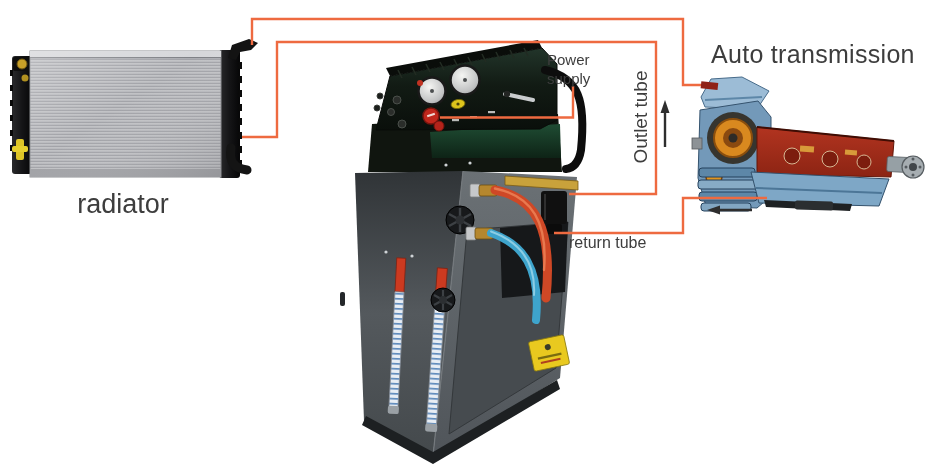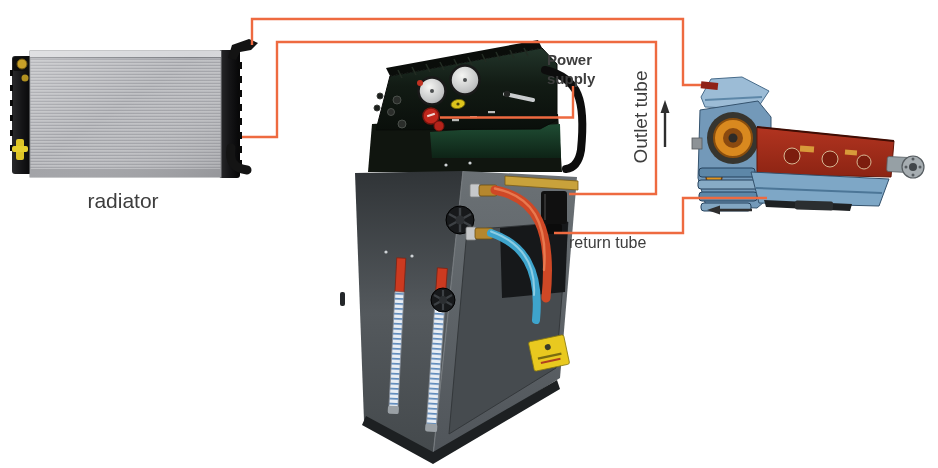--- a/index.html
+++ b/index.html
@@ -6,23 +6,23 @@
   .canvas{
     position:relative;width:938px;height:468px;margin:0 auto;
     background:var(--background,#ffffff);overflow:hidden;
     font-family:"Liberation Sans","DejaVu Sans",sans-serif;
   }
   .art{position:absolute;left:0;top:0;}
   .connector{fill:none;stroke:var(--connector-line,#ee6a40);stroke-width:2.4;stroke-linejoin:miter;}
   .flow-shaft{stroke:var(--arrow-color,#2e2e2e);stroke-width:2.4;}
   .flow-head{fill:var(--arrow-color,#2e2e2e);}
   .lbl{position:absolute;color:var(--label-text,#3d3d3d);white-space:nowrap;}
-  .lbl-radiator{left:76px;top:189px;width:94px;text-align:center;font-size:21px;}
+  .lbl-radiator{left:76px;top:189px;width:94px;text-align:center;font-size:27px;}
   .lbl-trans{left:711px;top:40px;font-size:25px;letter-spacing:.3px;}
-  .lbl-power{left:547px;top:50px;width:66px;font-size:15px;font-weight:bold;line-height:1.28;white-space:normal;}
+  .lbl-power{left:547px;top:50px;width:66px;font-size:15px;font-weight:normal;line-height:1.28;white-space:normal;}
   .lbl-outlet{left:581px;top:106px;width:120px;height:22px;text-align:center;font-size:19px;
               transform:rotate(-90deg);transform-origin:center;}
   .lbl-return{left:569px;top:234px;font-size:16px;}
 </style>
 </head>
 <body>
 
 <div class="canvas">
 
   <svg class="art" width="938" height="468" viewBox="0 0 938 468">
@@ -274,16 +274,17 @@
         <polygon class="flow-head" points="660.5,113 669.5,113 665,100"></polygon>
       </g>
       <g>
         <line class="flow-shaft" x1="752" y1="210" x2="718" y2="210"></line>
         <polygon class="flow-head" points="720,205.6 720,214.4 707,210"></polygon>
       </g>
     </g>
   </svg>
 
   <div class="lbl lbl-radiator">radiator</div>
+  <div class="lbl lbl-trans">Auto transmission</div>
   <div class="lbl lbl-power">Power supply</div>
   <div class="lbl lbl-outlet">Outlet tube</div>
   <div class="lbl lbl-return">return tube</div>
 </div>
 
 </body></html>

